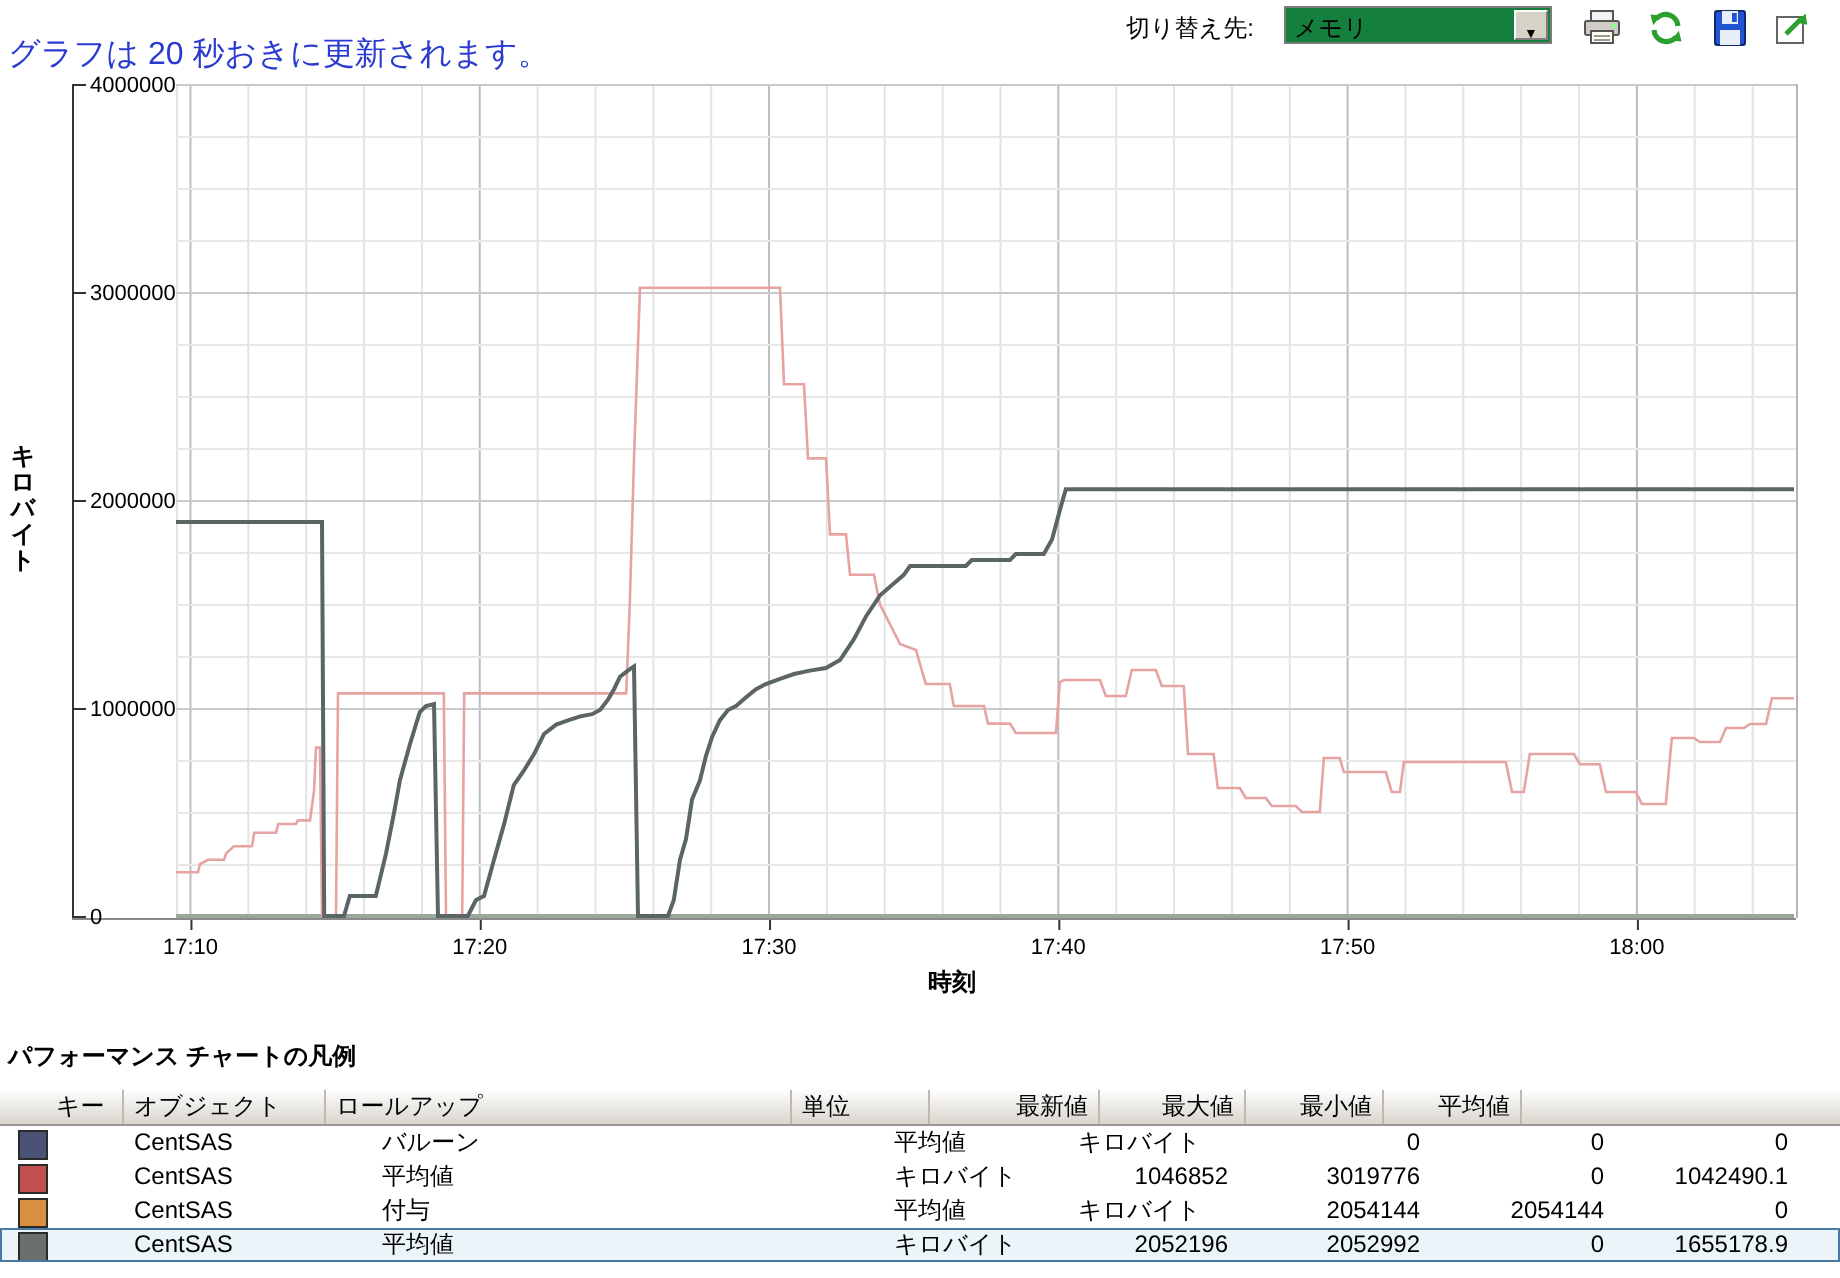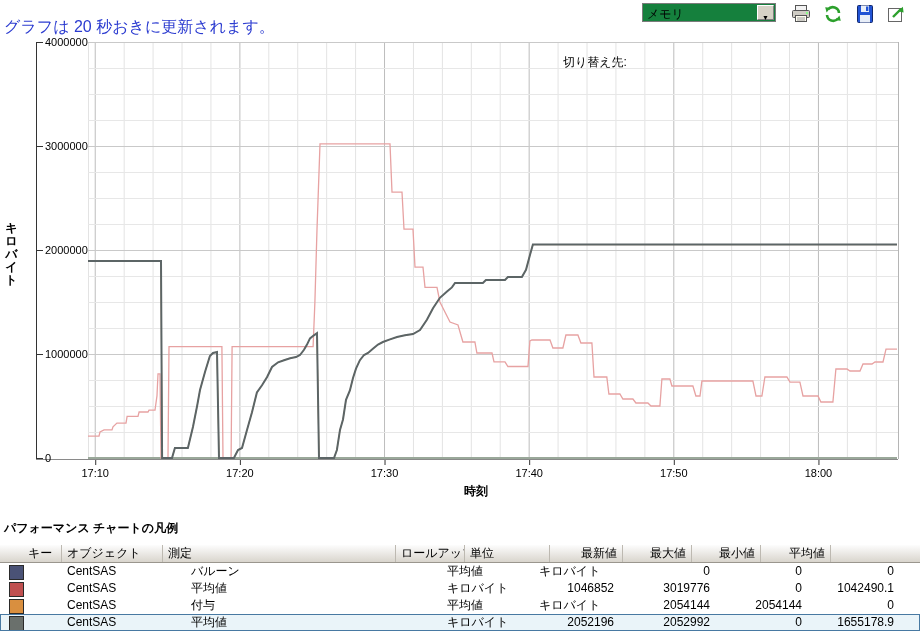--- a/index.html
+++ b/index.html
@@ -5,21 +5,21 @@
   html,body { margin:0; padding:0; background:#fff; }
   .page { position:relative; width:920px; height:639px; overflow:hidden; background:#fff;
           font-family:"Liberation Sans","DejaVu Sans",sans-serif; color:#000; }
 
   
   .titlebar { position:absolute; left:4px; top:2px; white-space:nowrap; }
   .chart-title { font-size:12px; font-weight:bold; }
   .options-link { font-size:12px; color:#2956d4; margin-left:10px; cursor:pointer; }
   .subtitle { position:absolute; left:4px; top:17px; font-size:16px; color:#2b3bd0;text-align:center; }
 
-  .switch-label { position:absolute; left:563px; top:6px; font-size:12px;margin-top:48px; }
+  .switch-label { position:absolute; left:563px; top:6px; font-size:12px; }
   .combo { position:absolute; left:642px; top:3px; width:134px; height:19px;
            background:#15803d; border:1px solid #7b7b7b; box-sizing:border-box; cursor:default; }
   .combo-value { position:absolute; left:4px; top:2px; font-size:12px; }
   .combo-btn { position:absolute; right:1px; top:1px; width:17px; height:15px;
                background:#d6d2c6; border:1px solid #fff; border-right-color:#808080;
                border-bottom-color:#808080; box-sizing:border-box; text-align:center; }
   .combo-arrow { font-size:7px; line-height:13px; color:#000; }
 
   .iconbtn { position:absolute; top:4px; width:22px; height:20px; cursor:pointer; }
   .iconbtn svg { display:block; }
@@ -176,21 +176,20 @@
     <div class="y-title">キロバイト</div>
     <div class="x-title">時刻</div>
   </div>
 
   <div class="legend">
     <div class="legend-heading">パフォーマンス チャートの凡例</div>
     <div class="ltable">
       <div class="lhead">
         <div class="hc">キー</div>
         <div class="hc">オブジェクト</div>
-        <div class="hc">測定</div>
         <div class="hc">ロールアップ</div>
         <div class="hc">単位</div>
         <div class="hc num">最新値</div>
         <div class="hc num">最大値</div>
         <div class="hc num">最小値</div>
         <div class="hc num">平均値</div>
         <div class="hc filler"></div>
       </div>
 
       <div class="lrow">

